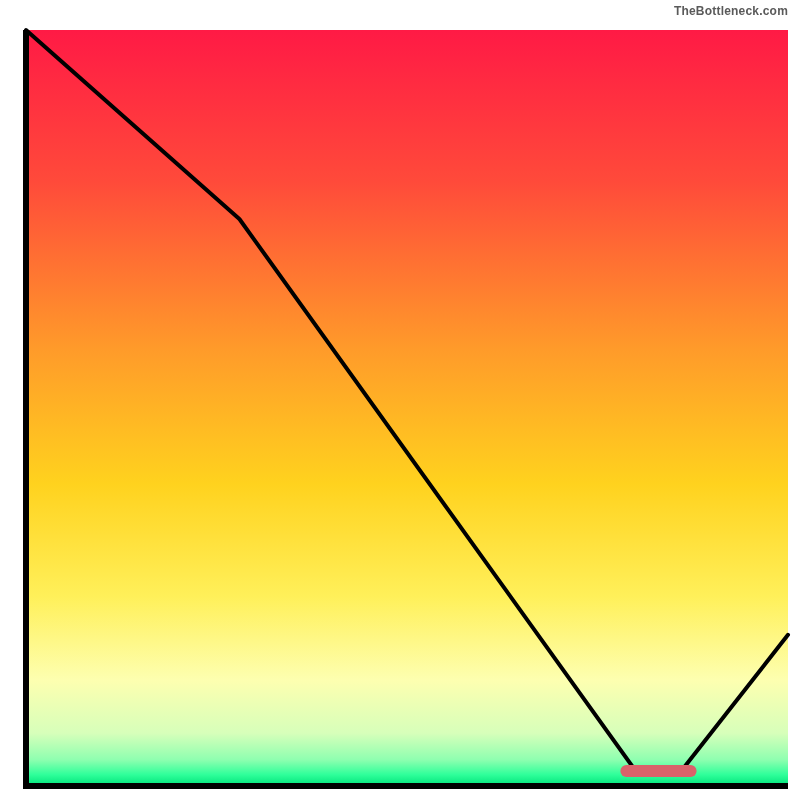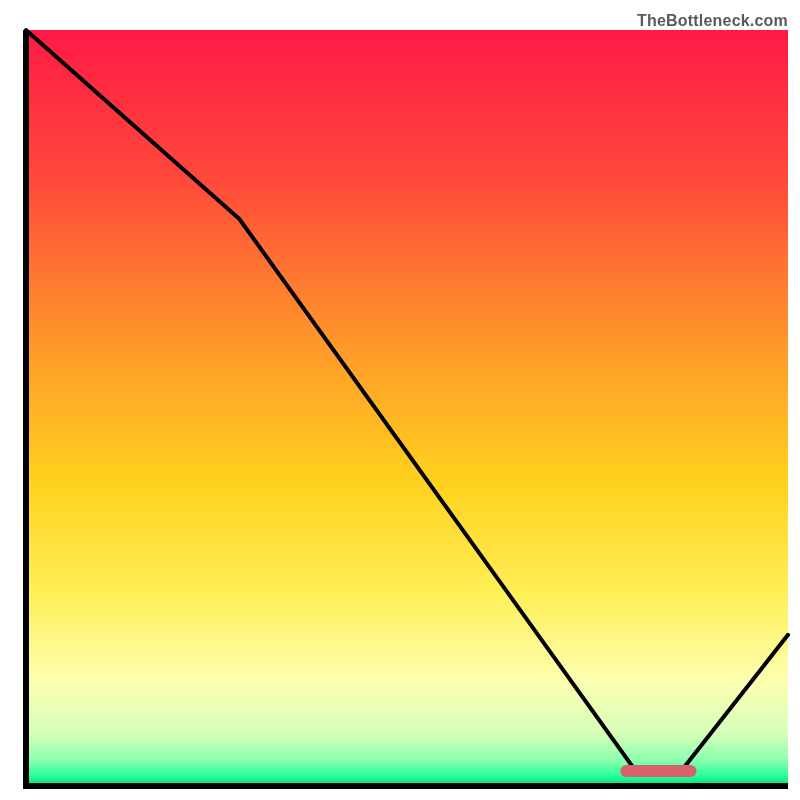--- a/index.html
+++ b/index.html
@@ -11,23 +11,23 @@
     background: #fff;
     font-family: Arial, Helvetica, sans-serif;
   }
   .stage {
     position: relative;
     width: 800px;
     height: 800px;
   }
   .watermark {
     position: absolute;
-    top: 12px;
+    top: 4px;
     right: 12px;
-    font-size: 16px;
+    font-size: 12px;
     font-weight: 600;
     color: #5a5a5a;
     letter-spacing: 0.2px;
     user-select: none;
   }
   svg {
     position: absolute;
     left: 0;
     top: 0;
   }

